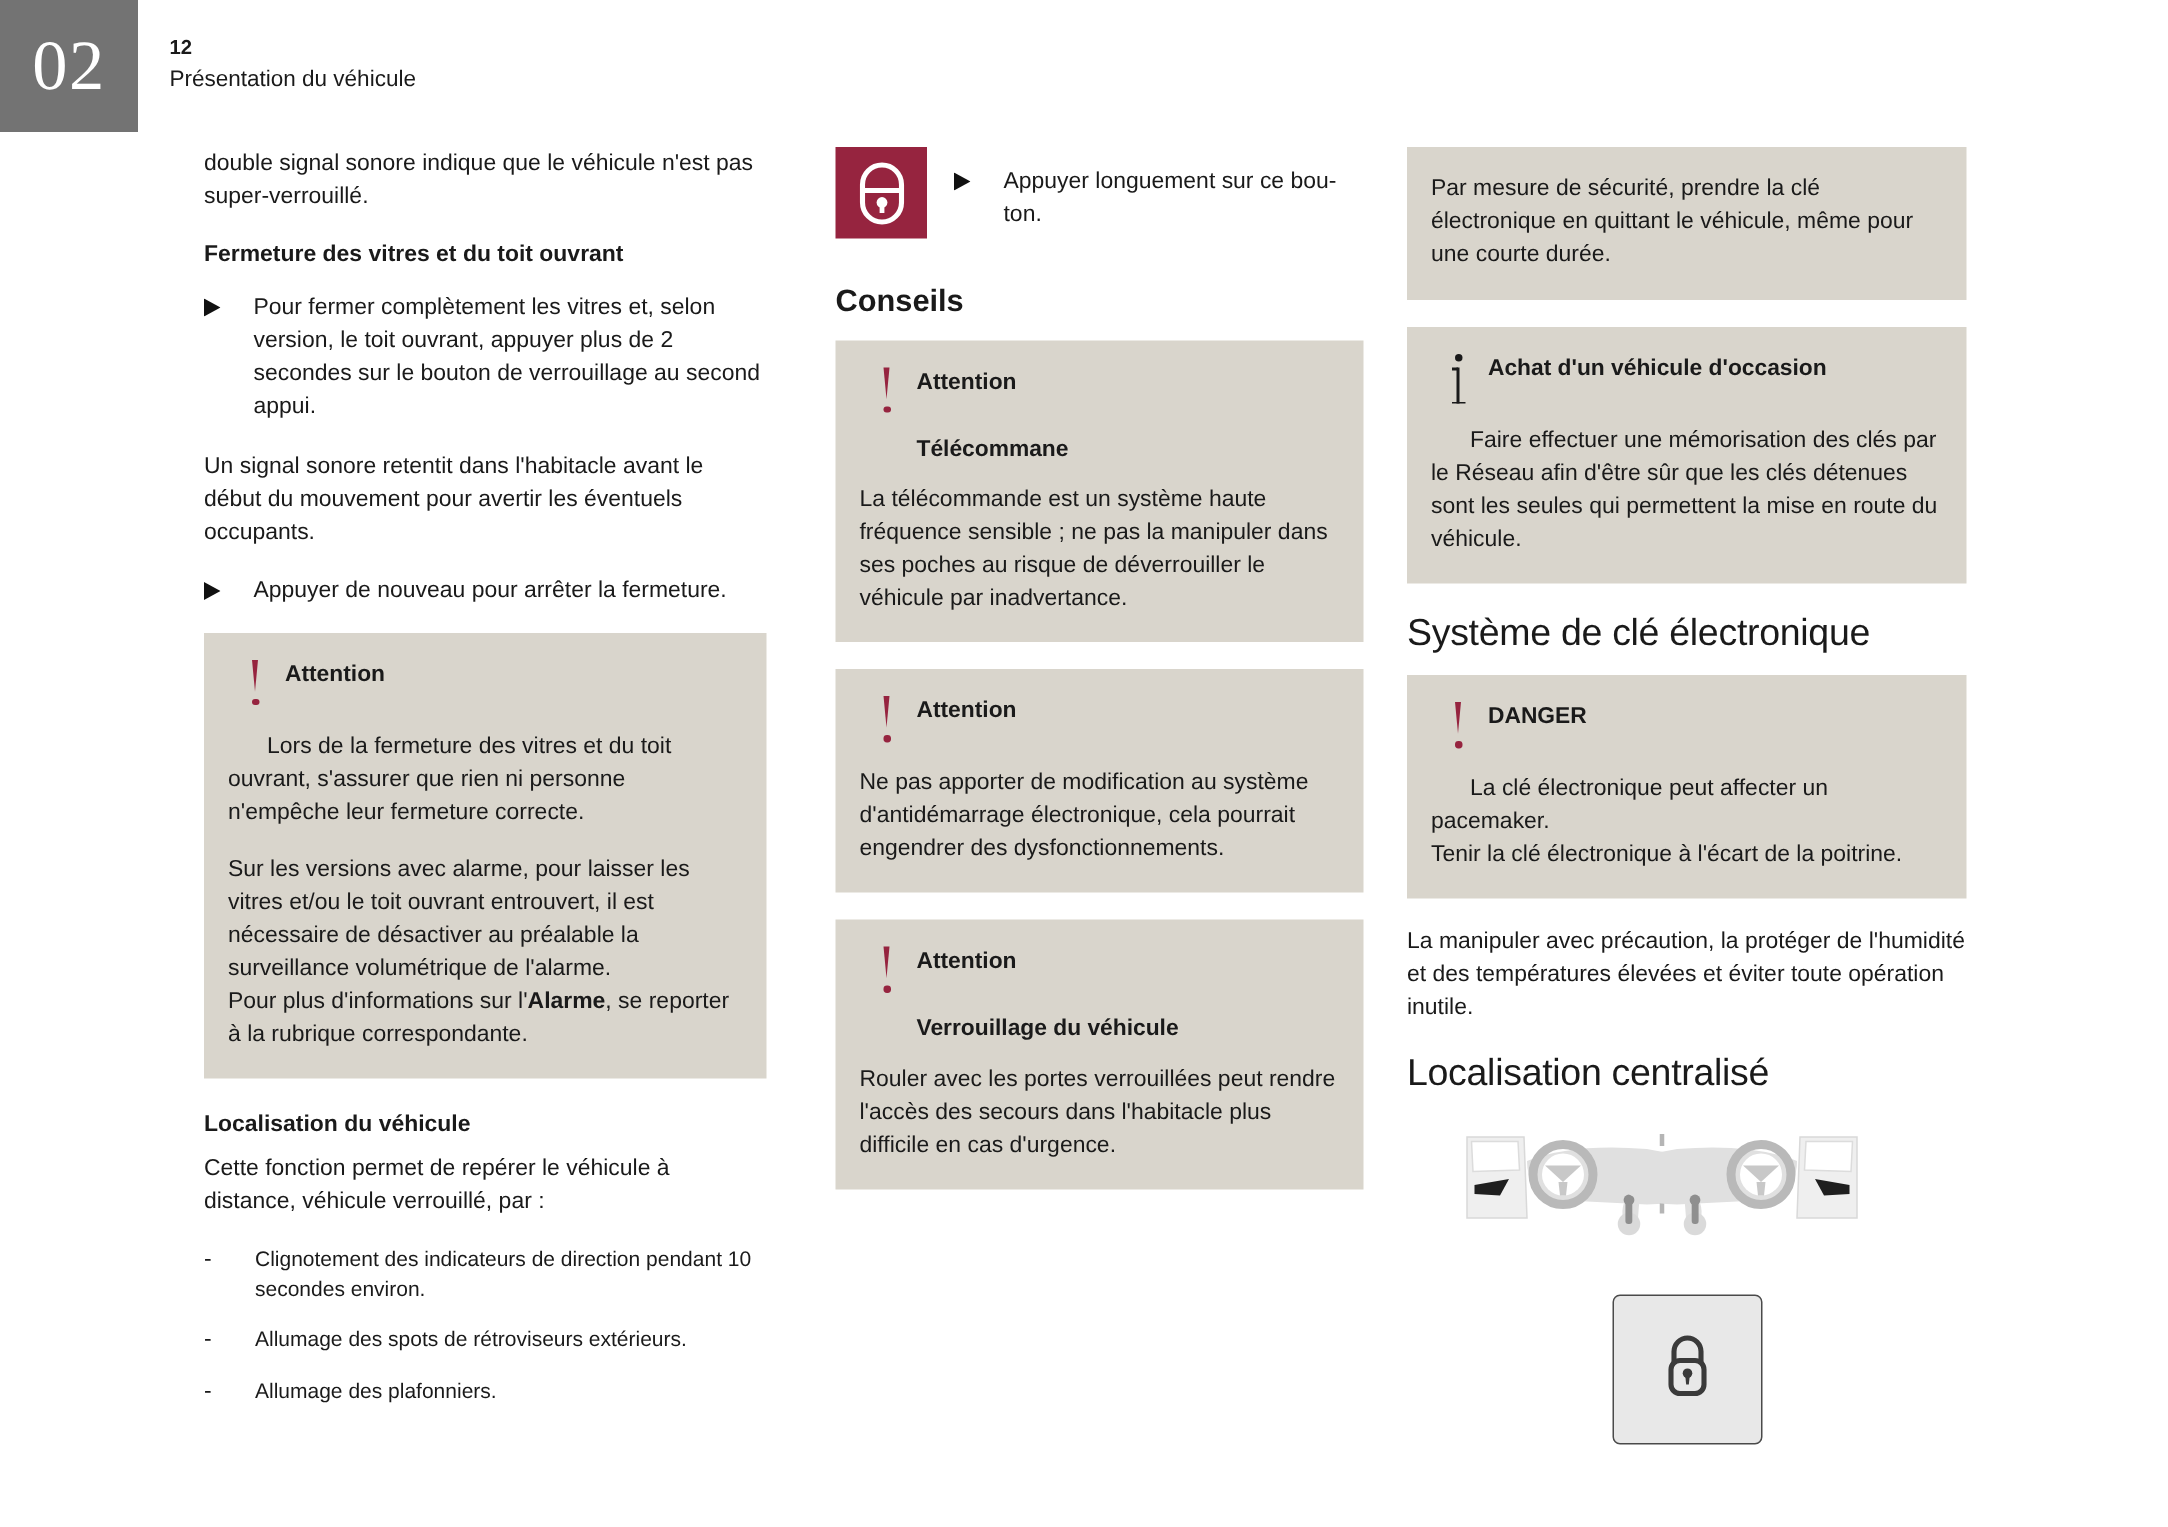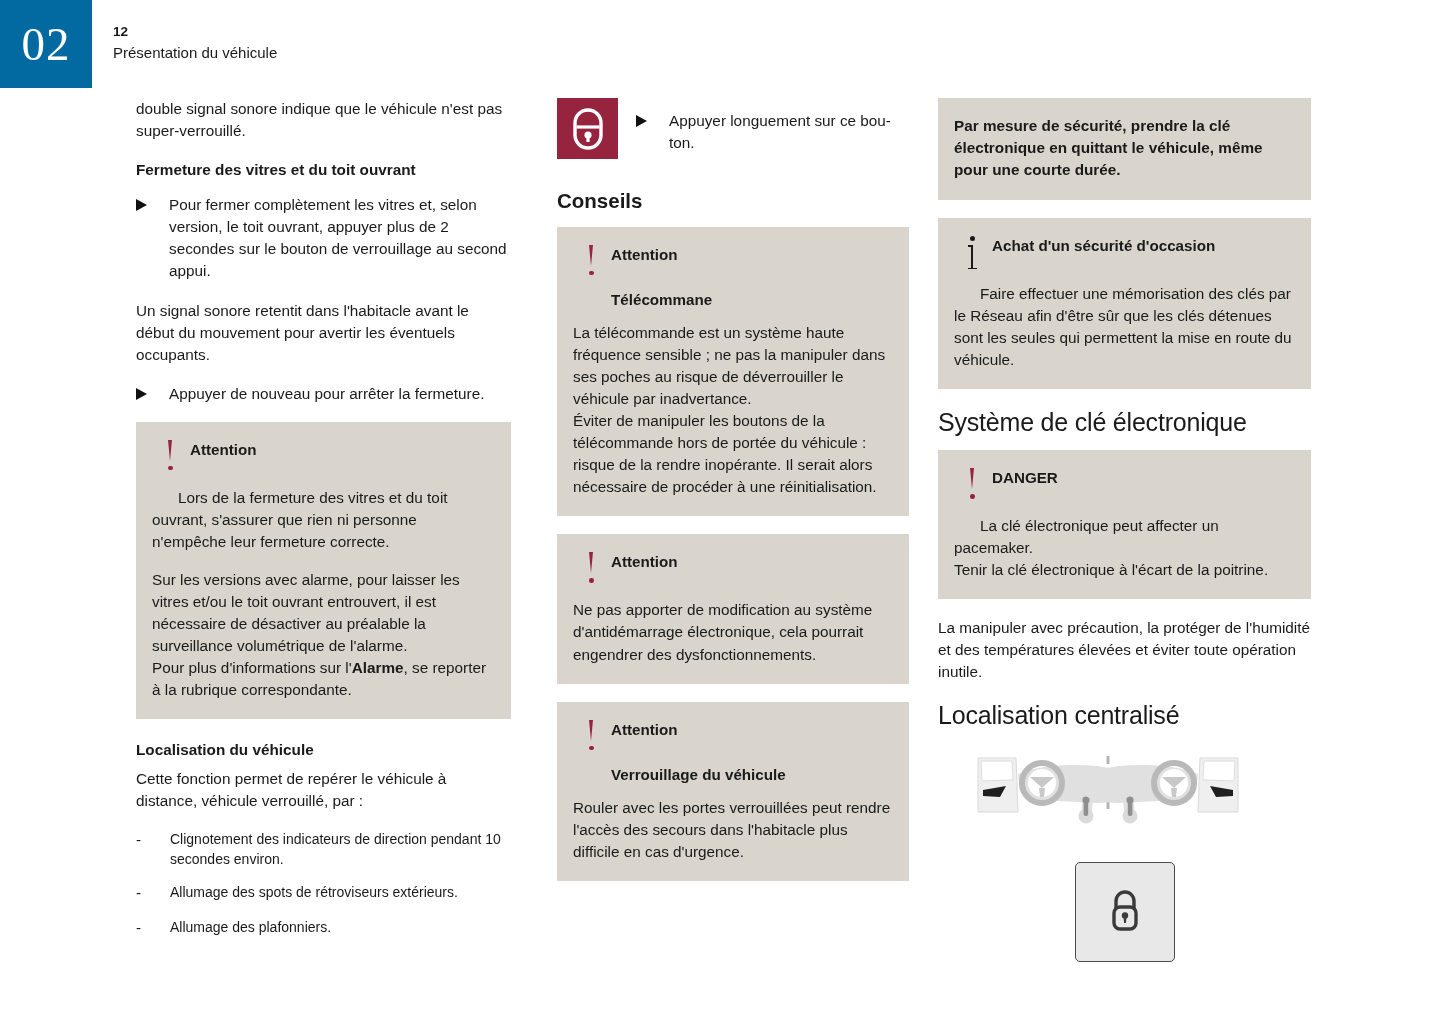--- a/index.html
+++ b/index.html
@@ -12,21 +12,21 @@
     font-family: "Liberation Sans", sans-serif;
     color: #1a1a1a;
     position: relative;
     overflow: hidden;
   }
 
   
   #chapter-tab {
     position: absolute; left: 0; top: 0;
     width: 92px; height: 88px;
-    background: #0369a1;
+    background: #737373;
     display: flex; align-items: center; justify-content: center;
   }
   #chapter-tab .num {
     font-family: "Liberation Serif", serif;
     font-size: 47px;
     color: #ffffff;
     letter-spacing: 1px;
     line-height: 1;
   }
   #page-head {
@@ -101,21 +101,21 @@
   .dash-item .txt {
     font-size: 14px; line-height: 1.44;
   }
 
   
   .callout {
     background: #d9d5cc;
     padding: 17px 16px 18px 16px;
     margin: 0 0 18px 0;
   }
-  .callout.plain { padding: 17px 16px 19px 16px; font-weight: bold; }
+  .callout.plain { padding: 17px 16px 19px 16px; }
   .callout-head {
     display: flex; align-items: flex-start; gap: 0;
     margin-bottom: 6px;
   }
   .callout-ico {
     flex: 0 0 38px;
     display: flex; justify-content: center;
     padding-top: 1px;
   }
   .callout-title {
@@ -294,21 +294,20 @@
       <span class="callout-ico">
         <span class="excl">
             <span class="bar"></span>
             <span class="dot"></span>
           </span>
       </span>
       <span class="callout-title">Attention</span>
     </div>
     <div class="callout-sub">Télécommane</div>
     <div class="callout-body">La télécommande est un système haute fréquence sensible ; ne pas la manipuler dans ses poches au risque de déverrouiller le véhicule par inadvertance.</div>
-    <div class="callout-body" style="margin-top:0">Éviter de manipuler les boutons de la télécommande hors de portée du véhicule : risque de la rendre inopérante. Il serait alors nécessaire de procéder à une réinitialisation.</div>
   </div>
 
   <div class="callout">
     <div class="callout-head">
       <span class="callout-ico">
         <span class="excl">
             <span class="bar"></span>
             <span class="dot"></span>
           </span>
       </span>
@@ -341,21 +340,21 @@
   <div class="callout">
     <div class="callout-head">
       <span class="callout-ico">
         <span class="info-i">
             <span class="idot"></span>
             <span class="iserif-t"></span>
             <span class="istem"></span>
             <span class="iserif-b"></span>
           </span>
       </span>
-      <span class="callout-title">Achat d'un sécurité d'occasion</span>
+      <span class="callout-title">Achat d'un véhicule d'occasion</span>
     </div>
     <div class="callout-body"><span class="ind"></span><span>Faire effectuer une mémorisation des clés par le Réseau afin d'être sûr que les clés détenues sont les seules qui permettent la mise en route du véhicule.</span></div>
   </div>
 
   <h2 class="section">Système de clé électronique</h2>
 
   <div class="callout">
     <div class="callout-head">
       <span class="callout-ico">
         <span class="excl">

